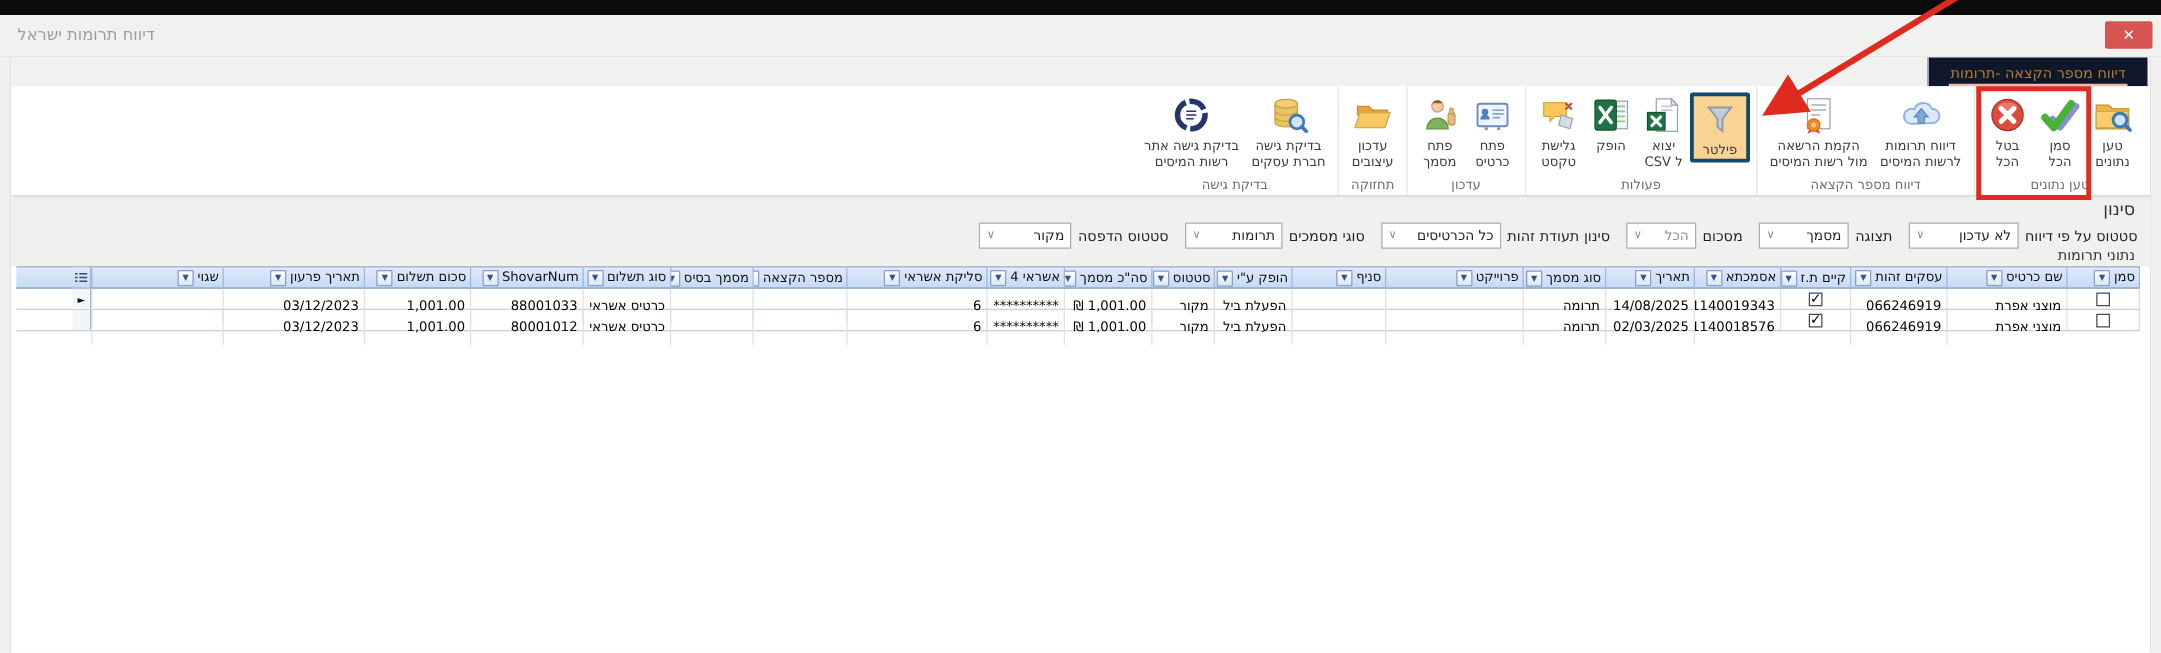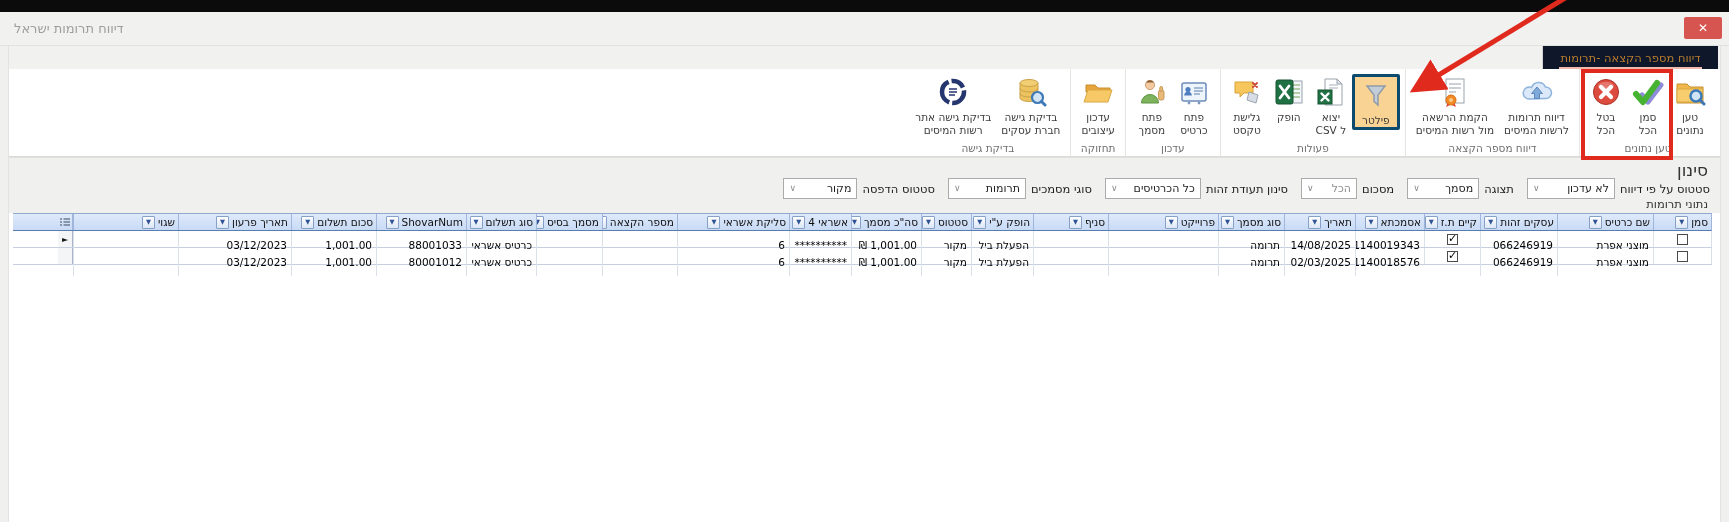--- a/index.html
+++ b/index.html
@@ -30,21 +30,21 @@
   .rbtn svg { margin-bottom:3px; }
   .rbtn .l1, .rbtn .l2 { font-size:10.5px; line-height:12.5px; color:#3c3c3c; white-space:nowrap; direction:rtl; }
   .rbtn.hl { background:#f9d393; border:3px solid #0c4a6e; border-radius:2px; }
   .glabel { text-align:center; font-size:10.5px; color:#6f6f6f; padding-top:3px; direction:rtl; white-space:nowrap; }
 
   .red-box { position:relative; display:flex; flex-direction:row; z-index:30; }
   .red-box::after { content:""; position:absolute; top:-5px; bottom:-24px; left:-4px; right:-4px;
                     border:4px solid #e12a1e; pointer-events:none; }
 
   .filters { position:absolute; left:0; top:111px; width:100%; height:56px; background:#f0f0ef; border-top:1px solid #e0e0df; }
-  .f-title { position:absolute; top:2px; right:12px; font-size:17px; color:#333; direction:rtl; }
+  .f-title { position:absolute; top:2px; right:12px; font-size:14px; color:#333; direction:rtl; }
   .f-row { position:absolute; top:20px; right:10px; display:flex; direction:rtl; gap:13px; align-items:center; }
   .f-field { display:flex; align-items:center; gap:5px; font-size:11.5px; color:#1f1f1f; direction:rtl; }
   .f-box { background:#fff; border:1px solid #ababab; height:21px; display:flex; align-items:center;
            justify-content:space-between; padding:0 5px; font-size:11px; color:#1f1f1f; direction:rtl; cursor:pointer; }
   .f-box .chev { color:#8a8a8a; font-size:9px; line-height:9px; }
   .f-box.dim .f-val { color:#8f8f8f; }
   .w86{width:88px}.w70{width:72px}.w52{width:56px}.w92{width:96px}.w74{width:78px}.w71{width:74px}
   .t-title { position:absolute; bottom:2px; right:12px; font-size:11.5px; color:#333; direction:rtl; }
 
   .grid { position:absolute; top:167px; left:4px; right:8px; direction:rtl; font-size:10.5px; }

